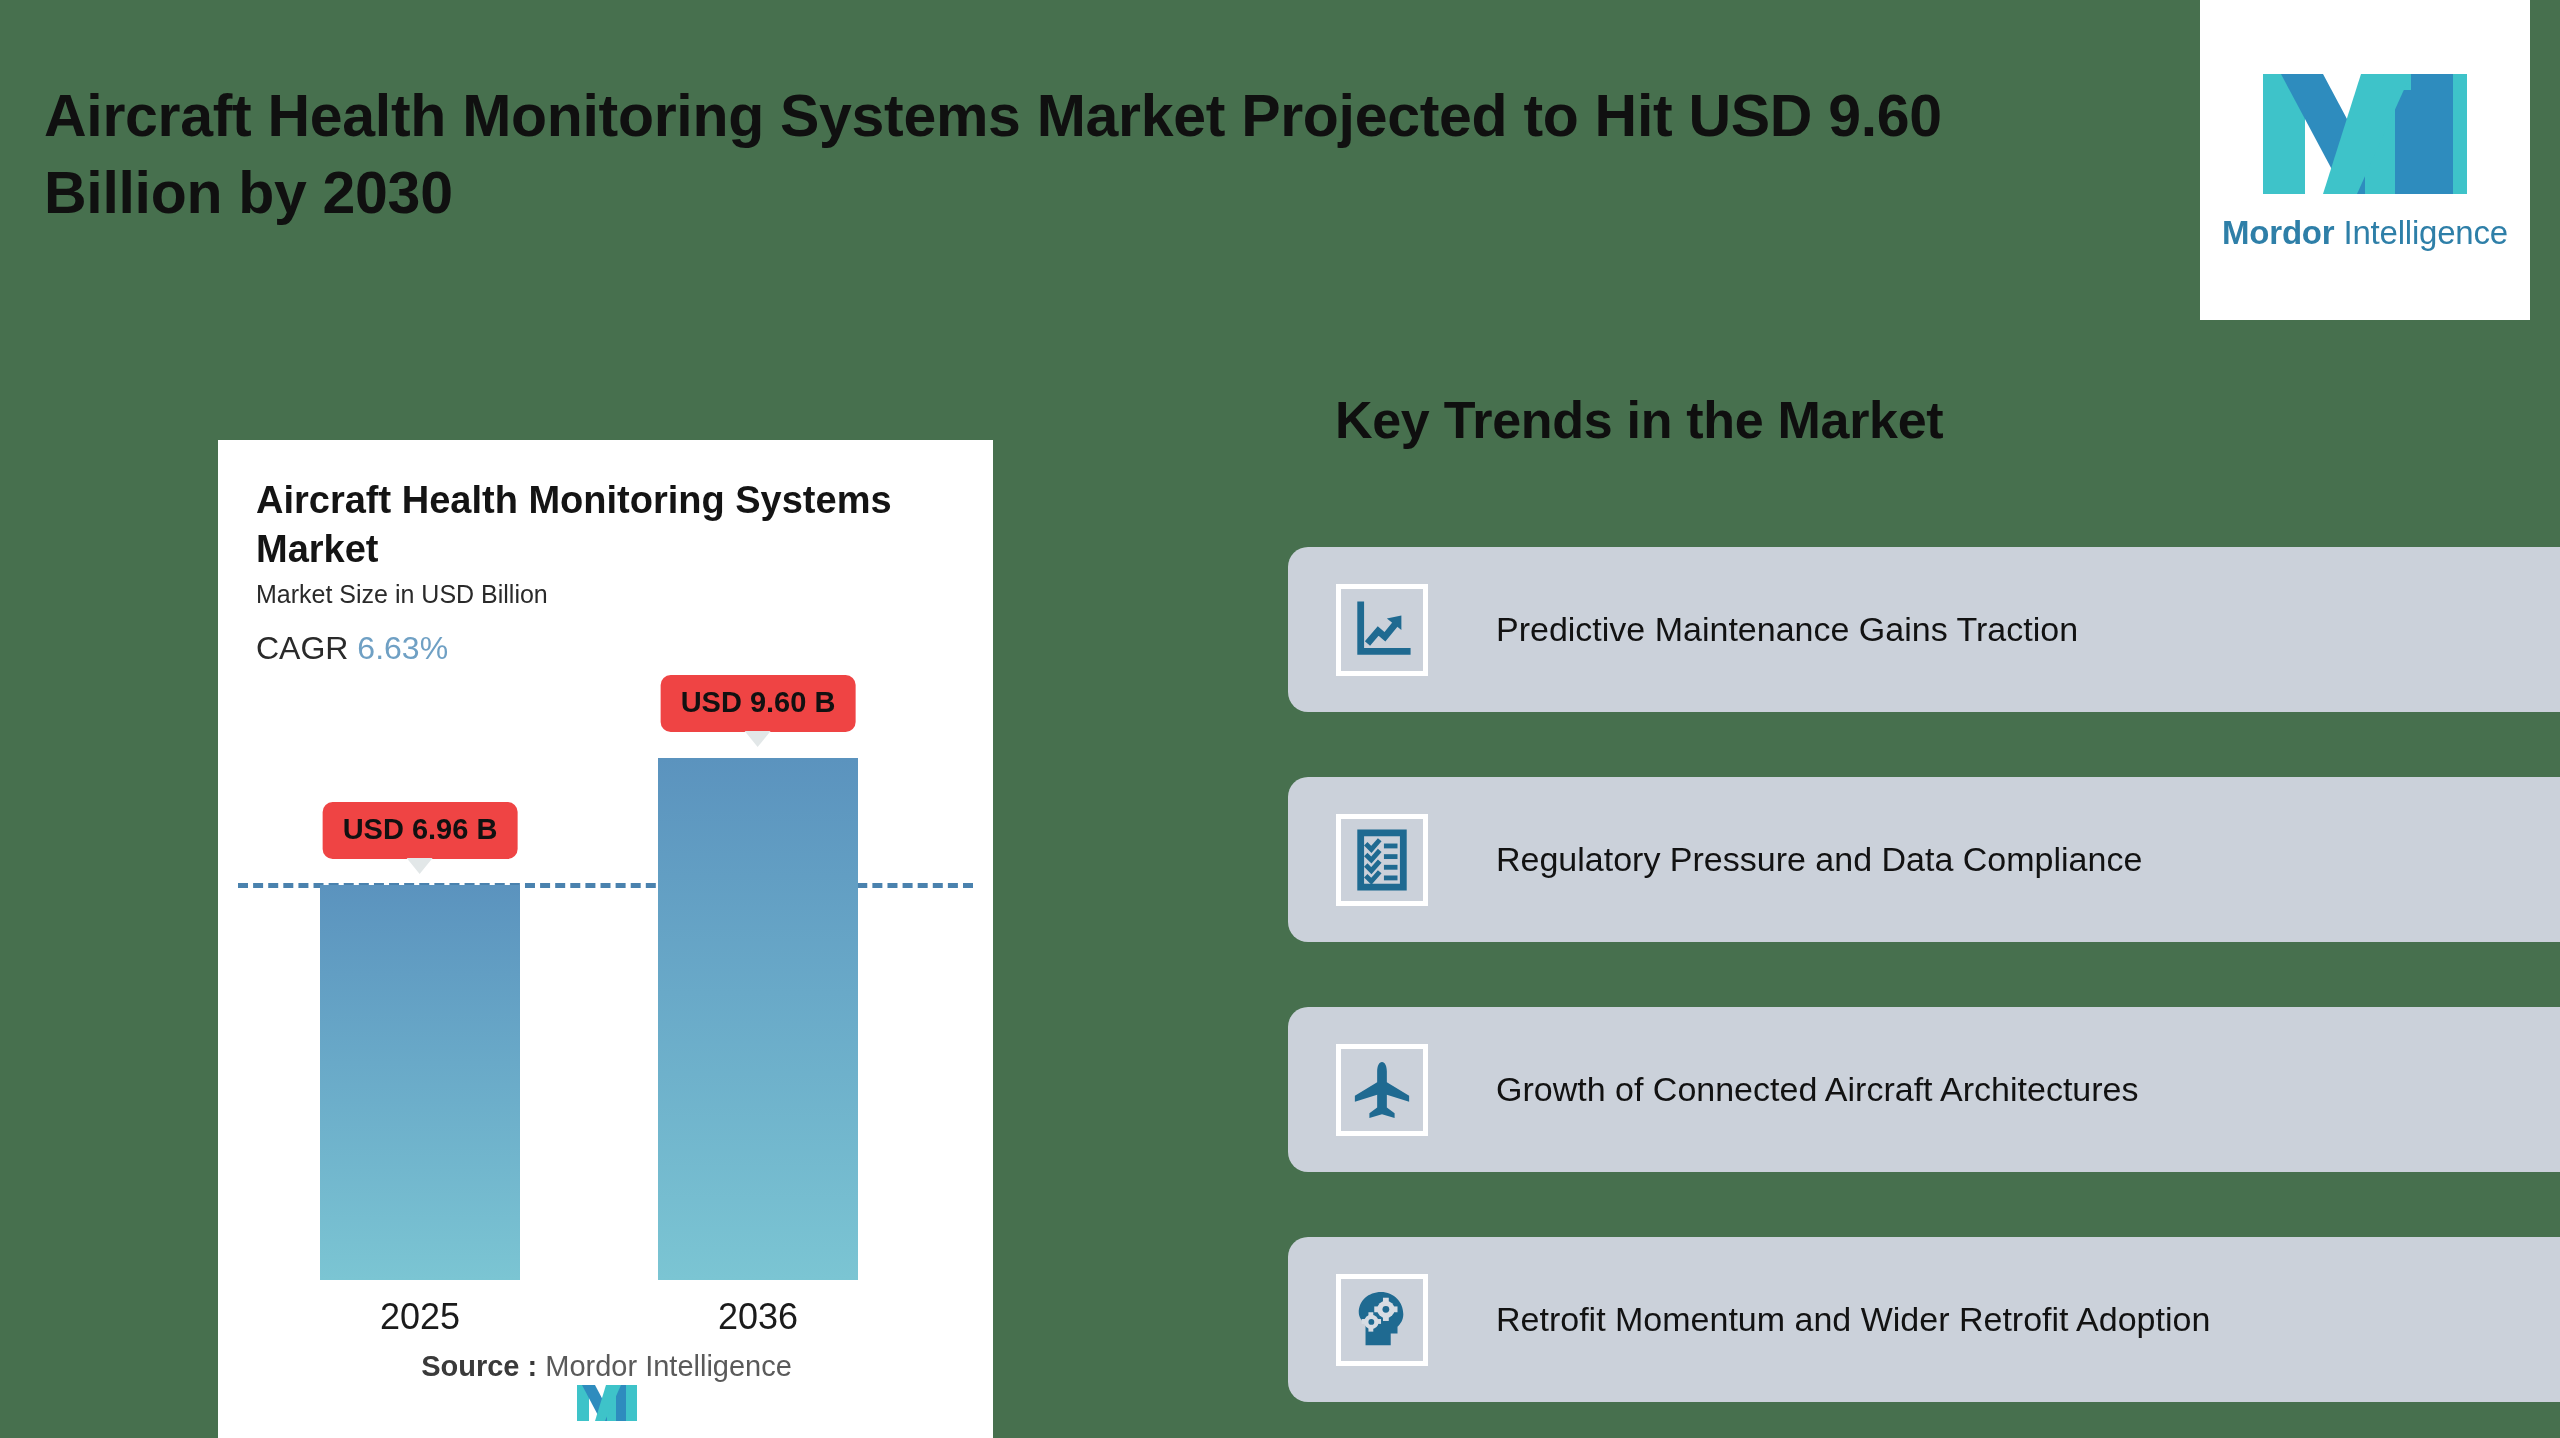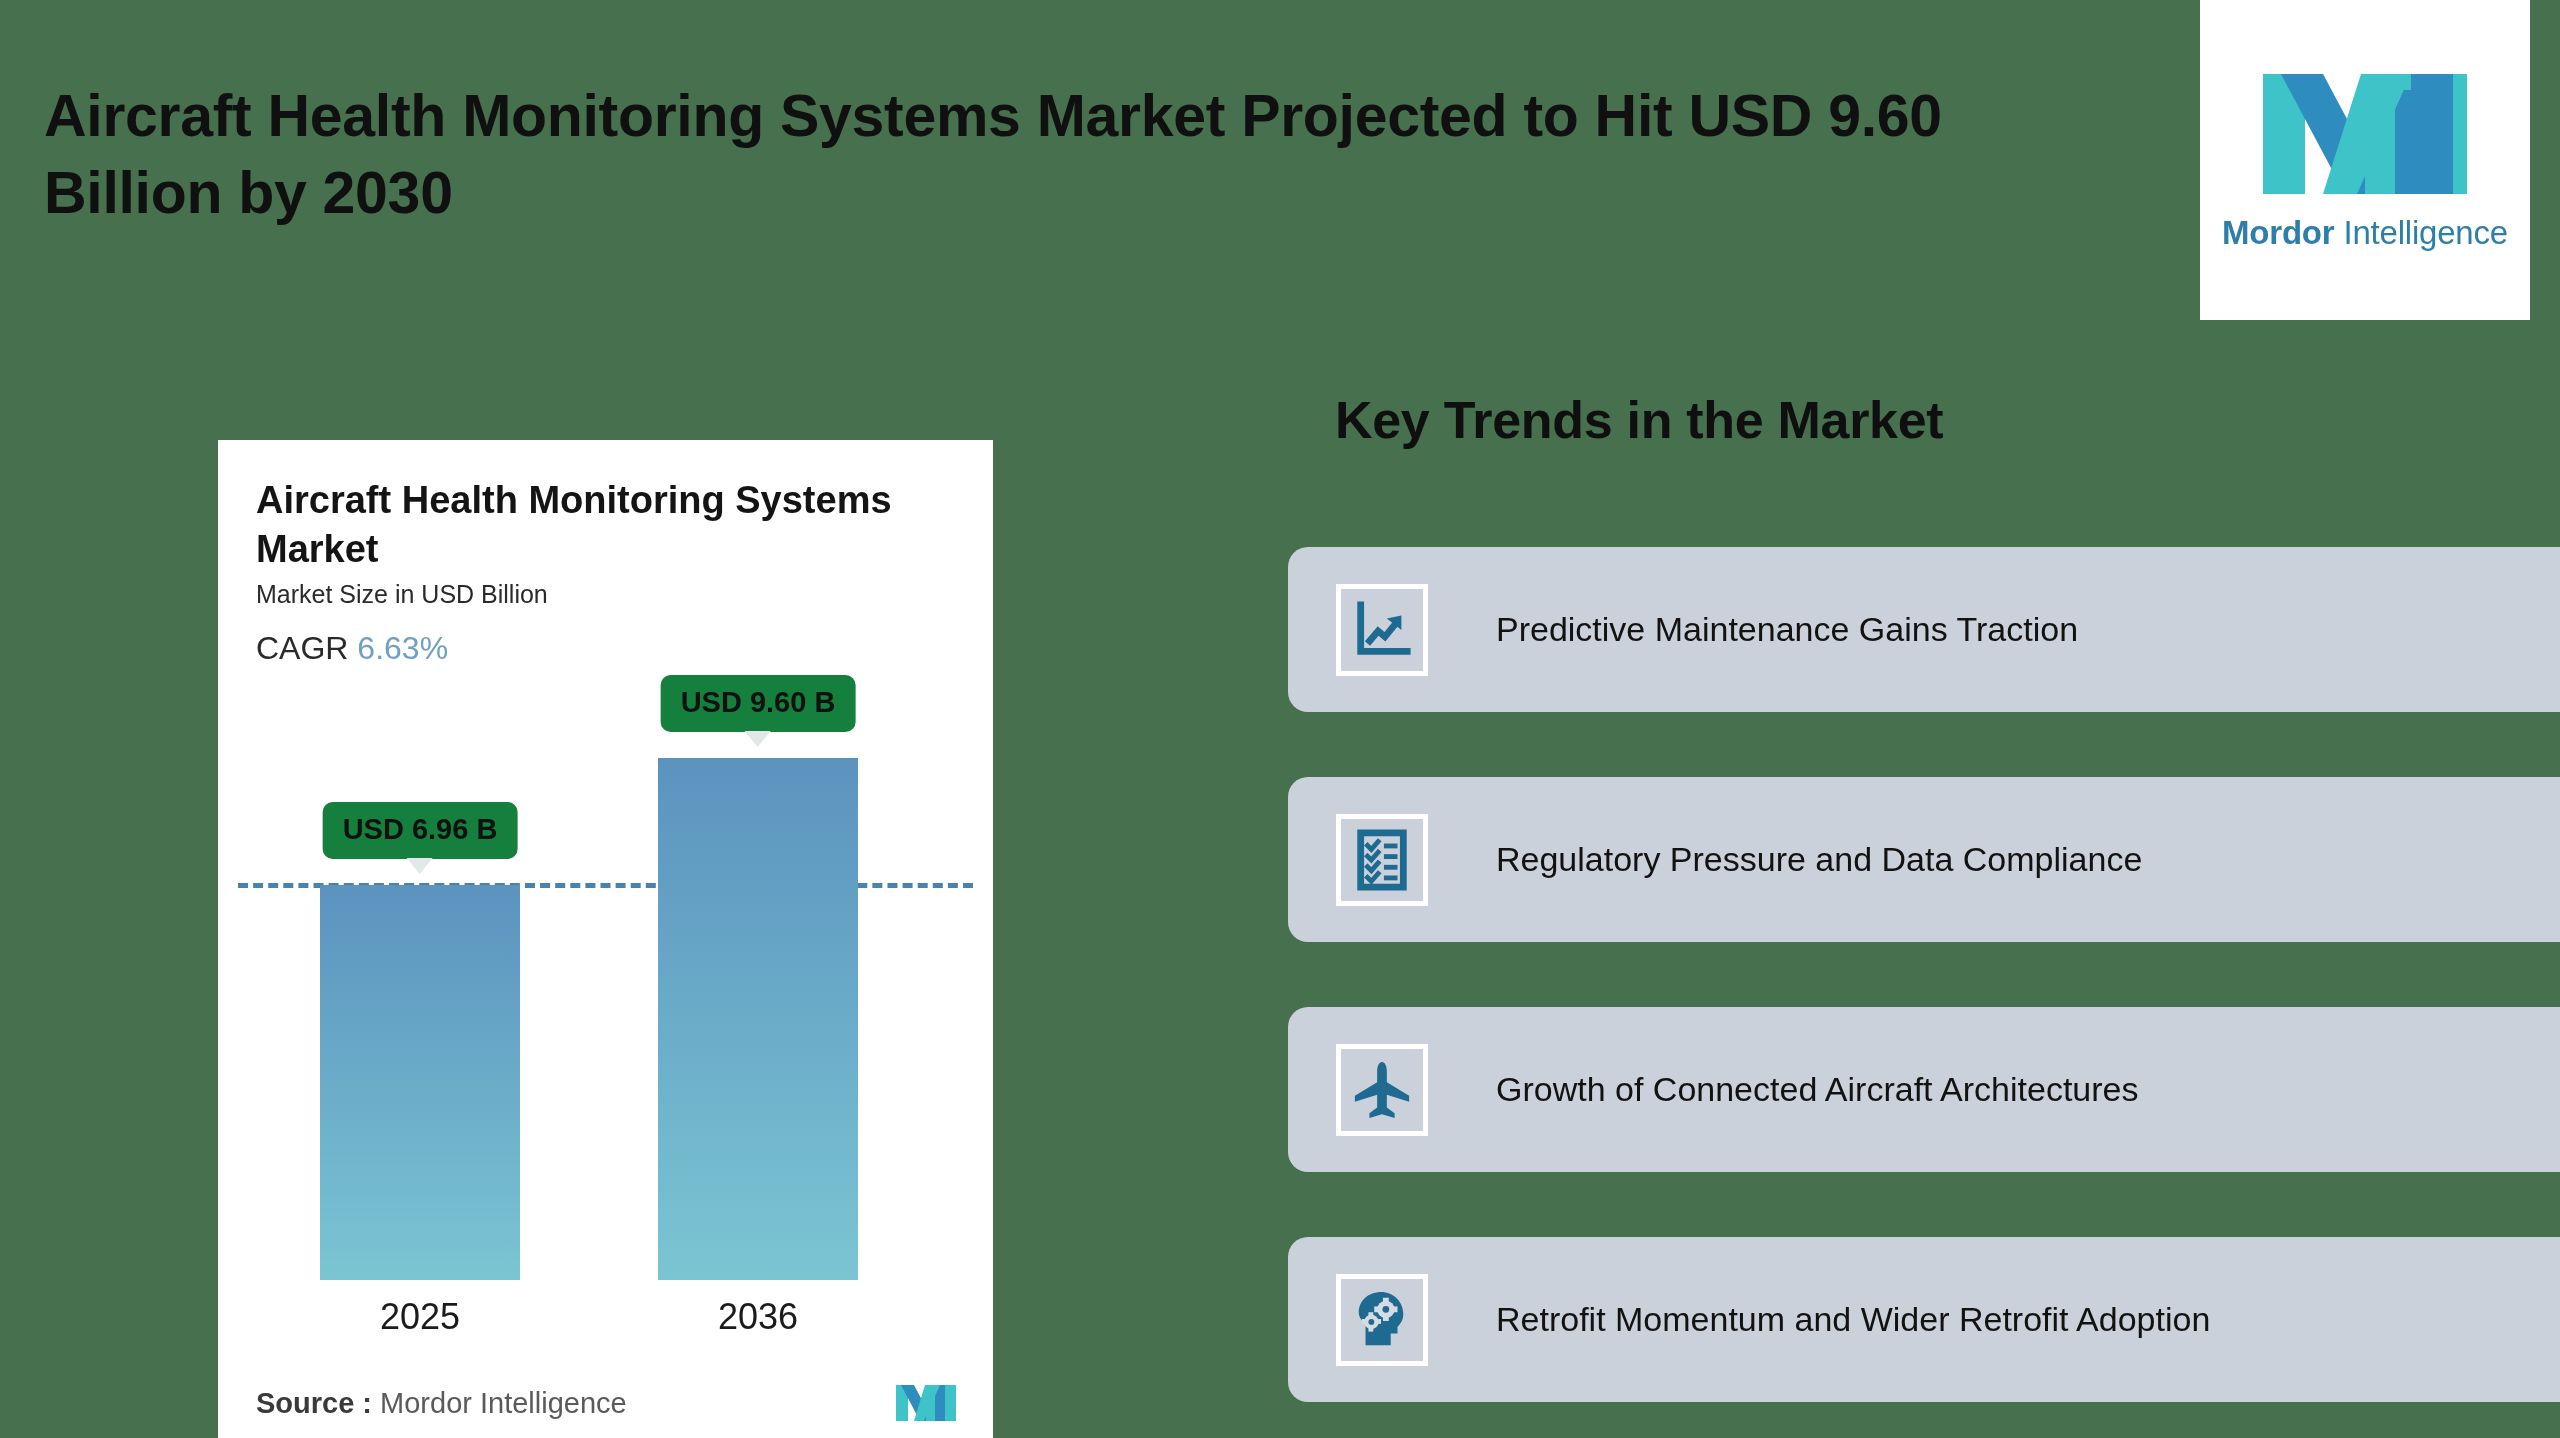--- a/index.html
+++ b/index.html
@@ -105,21 +105,21 @@
     position: absolute;
     left: 20px;
     width: 735px;
     top: 193px;
     height: 0;
     border-top: 5px dashed #4A82AE;
   }
 
   .value-pill {
     position: absolute;
-    background: #15803d;
+    background: #ef4444;
     border-radius: 10px;
     padding: 11px 20px 13px 20px;
     font-size: 29px;
     font-weight: bold;
     color: #111111;
     white-space: nowrap;
     transform: translateX(-50%);
   }
   .value-pill::after {
     content: "";
@@ -147,20 +147,21 @@
 
   
   #source-row {
     position: absolute;
     left: 38px;
     bottom: 34px;
     right: 36px;
     display: flex;
     align-items: center;
     justify-content: space-between;
+    flex-direction: column;
   }
   #source-text { font-size: 29px; color: #5a5a5a; white-space: nowrap; }
   #source-text .lbl { font-weight: bold; color: #3a3a3a; }
   #source-mark { width: 62px; height: 40px; display:block; }
 
   
   #trends-heading {
     position: absolute;
     left: 1335px;
     top: 390px;

